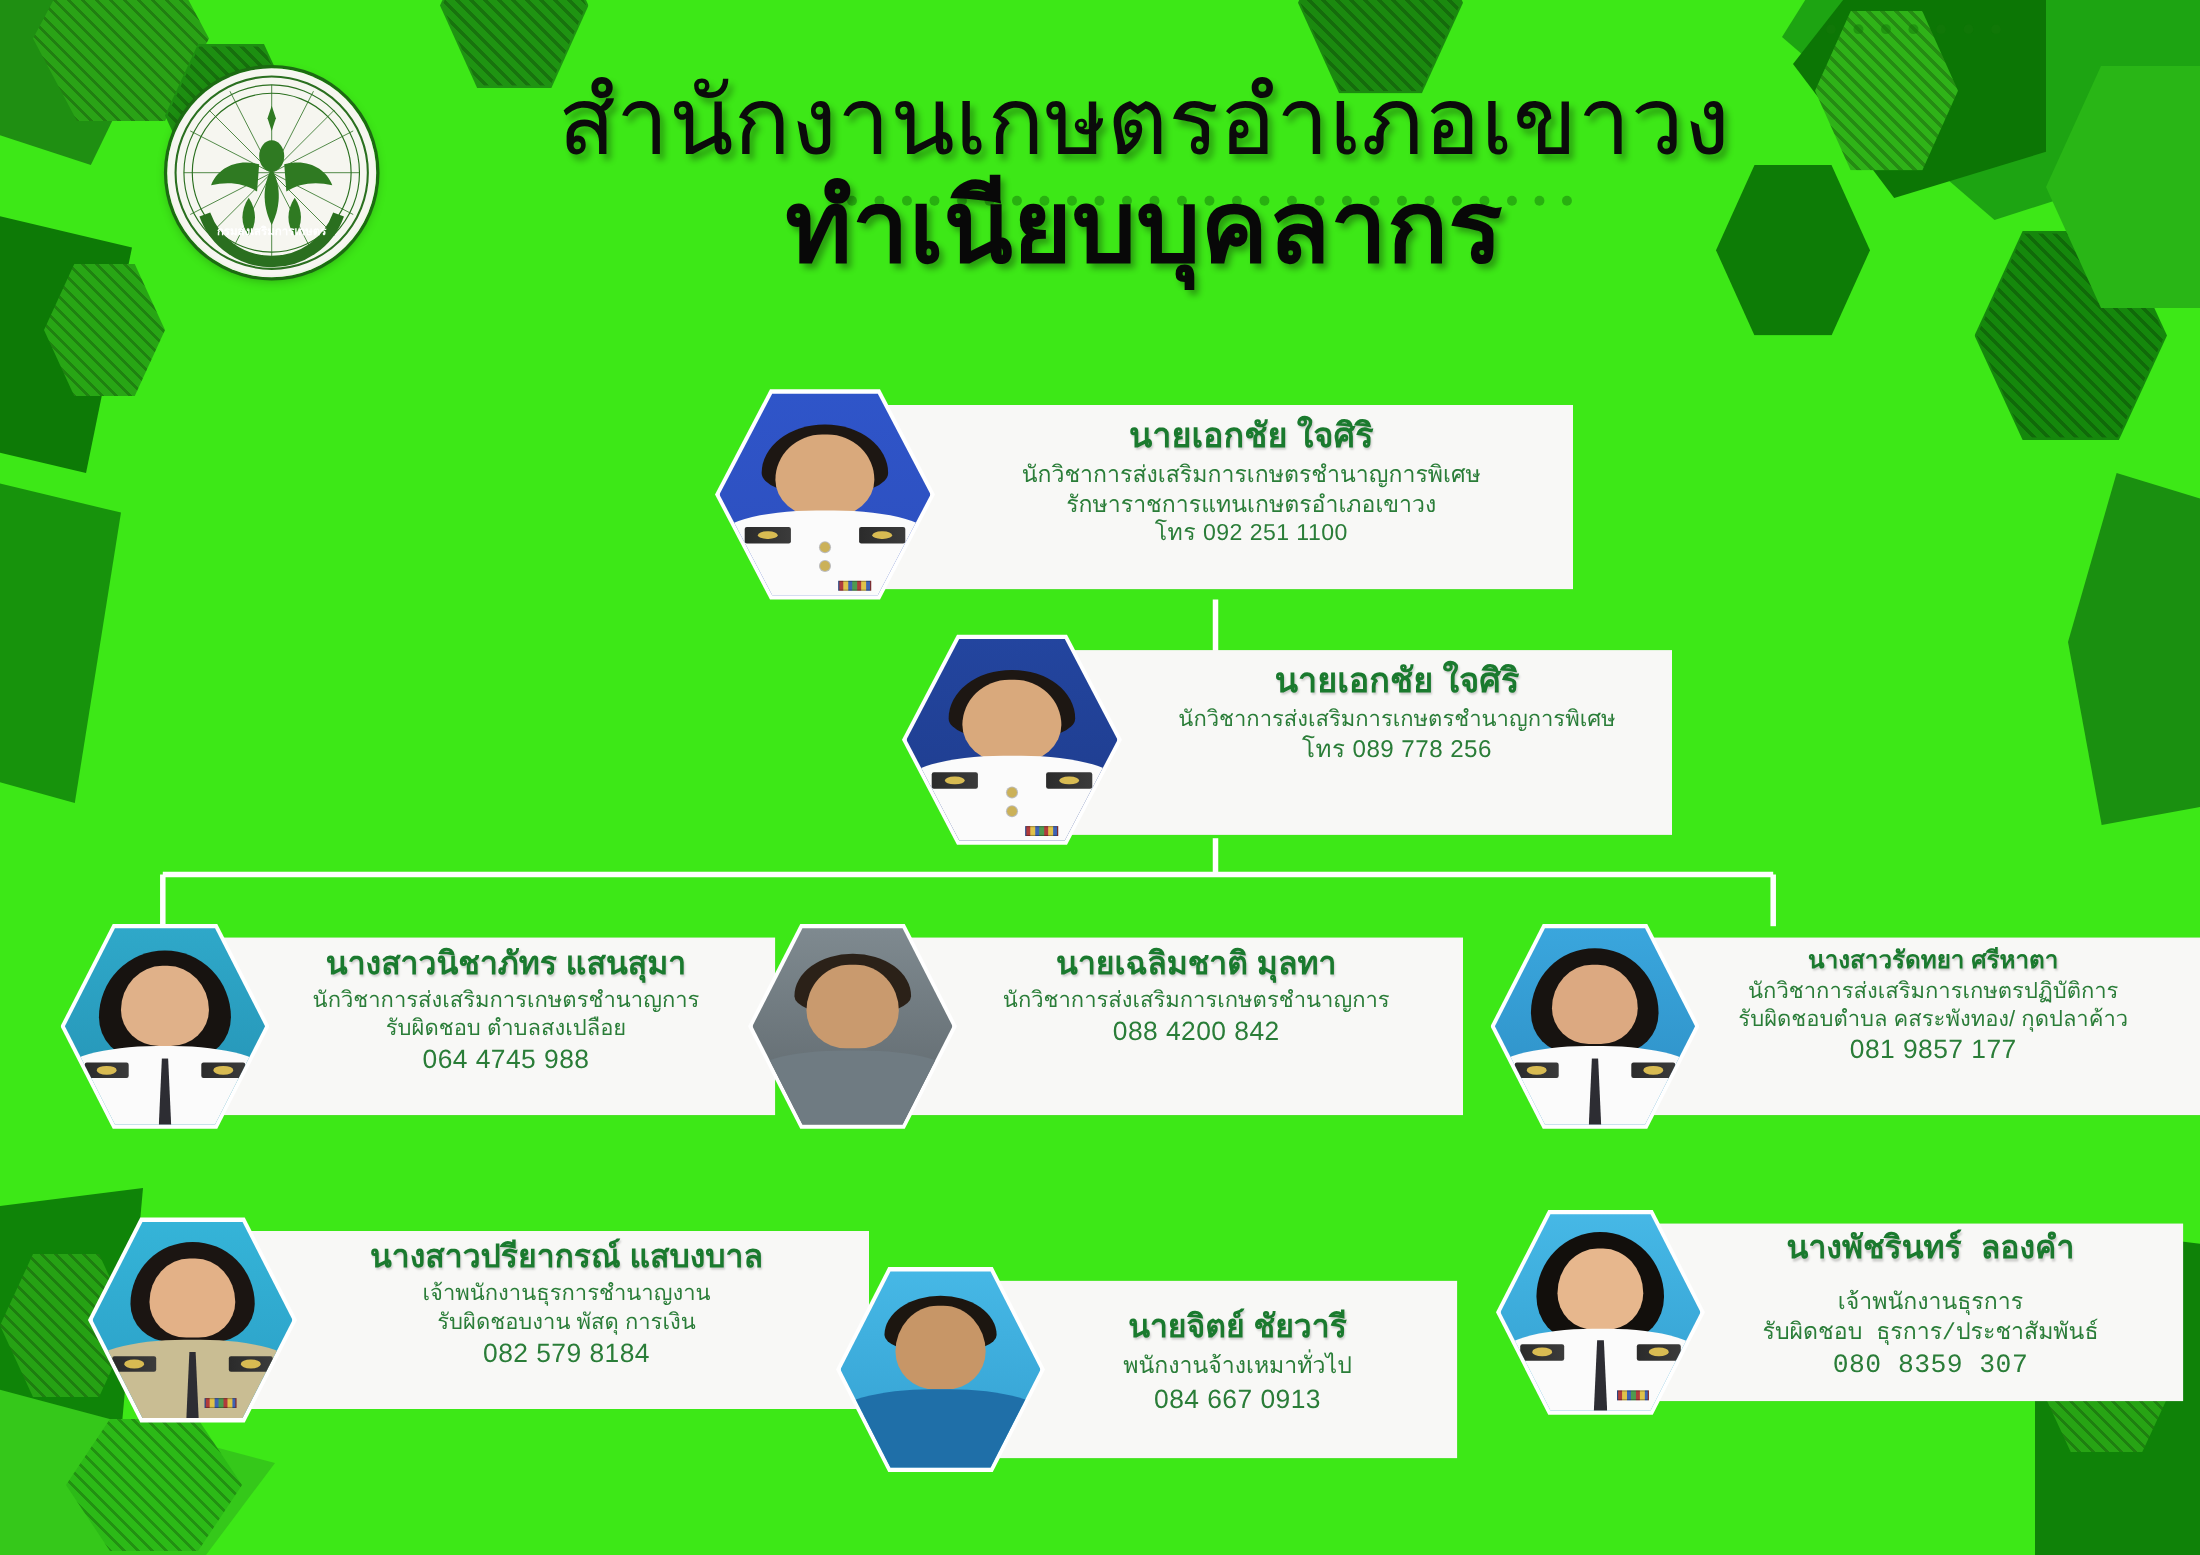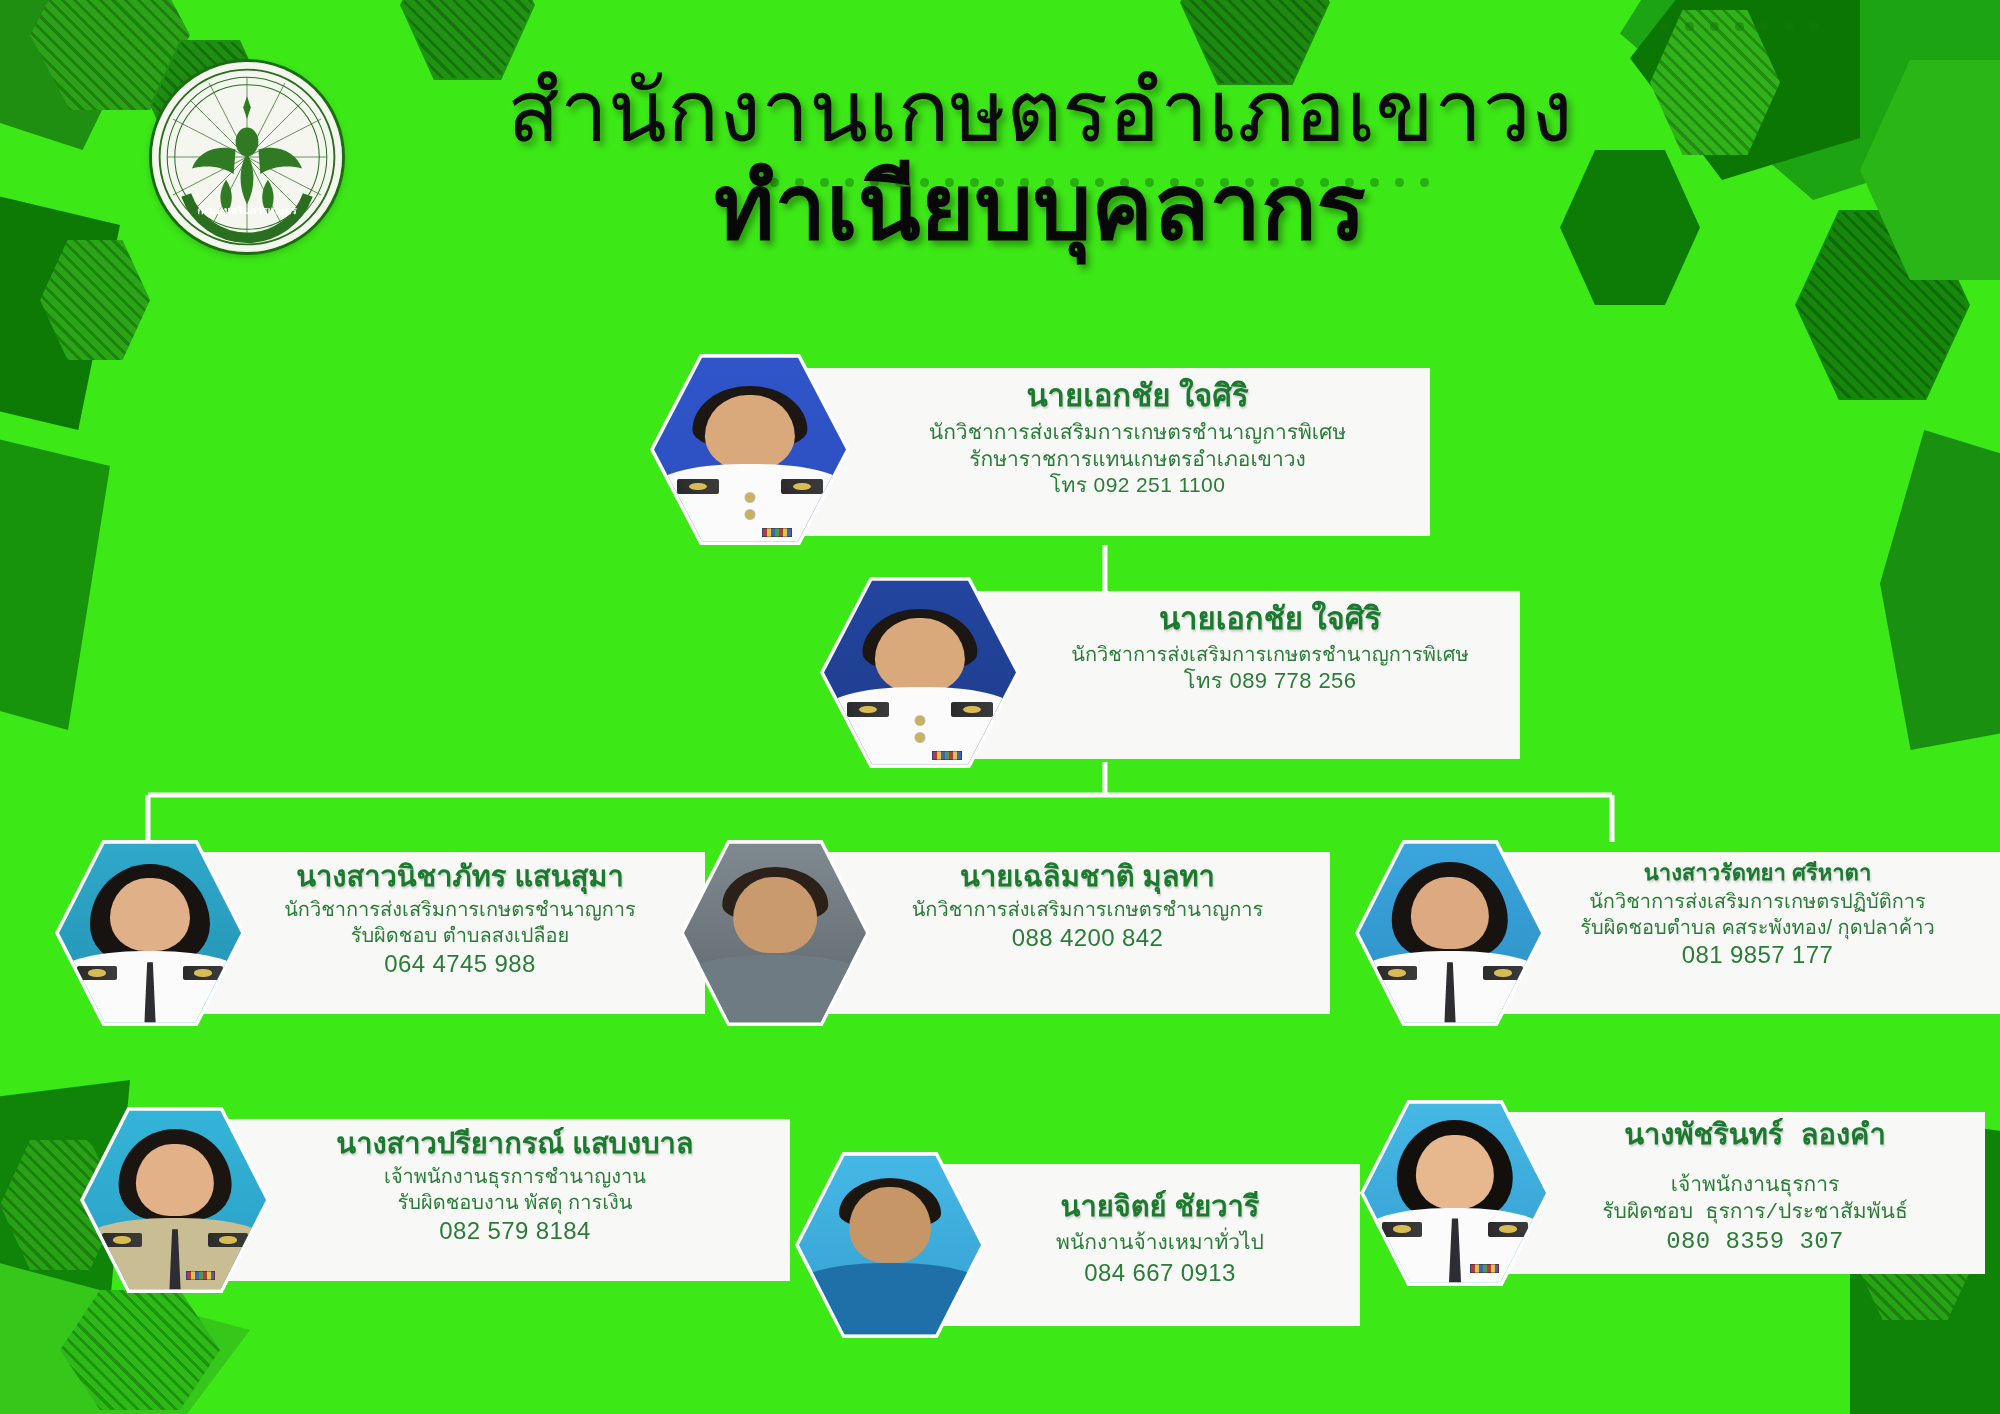--- a/index.html
+++ b/index.html
@@ -490,21 +490,21 @@
     </div>
   </div>
   <div class="card-text" style="position:absolute; left:180px; top:22px; width:510px;">
     <div class="p-name" style="font-size:29px;">นางสาวปรียากรณ์ แสบงบาล</div>
     <div class="p-role" style="font-size:20px; margin-top:4px;">เจ้าพนักงานธุรการชำนาญงาน</div>
     <div class="p-area" style="font-size:20px;">รับผิดชอบงาน พัสดุ การเงิน</div>
     <div class="p-phone" style="font-size:24px;">082 579 8184</div>
   </div>
 </div>
 
-<div class="person-card" style="left:795px; top:1150px; width:565px; height:190px;">
+<div class="person-card" style="left:760px; top:1150px; width:565px; height:190px;">
   <div class="card-panel" style="left:95px; top:14px; width:470px; height:162px; clip-path:polygon(4% 0%,100% 0%,100% 100%,0% 100%,0% 14%);"></div>
   <div class="card-photo" style="left:0px; top:0px; width:190px; height:190px;">
     <div class="photo-inner">
       <div class="portrait bg-sky">
         <div class="hair" style="top:13%; width:56%; height:28%; background:#1c1610; border-radius:50% 50% 40% 40% / 70% 70% 30% 30%;"></div>
         <div class="head" style="top:18%; width:45%; height:42%; background:#c79667;"></div>
         <div class="torso" style="width:106%; height:40%; background:#1f6fa8;"></div>
       </div>
     </div>
   </div>

